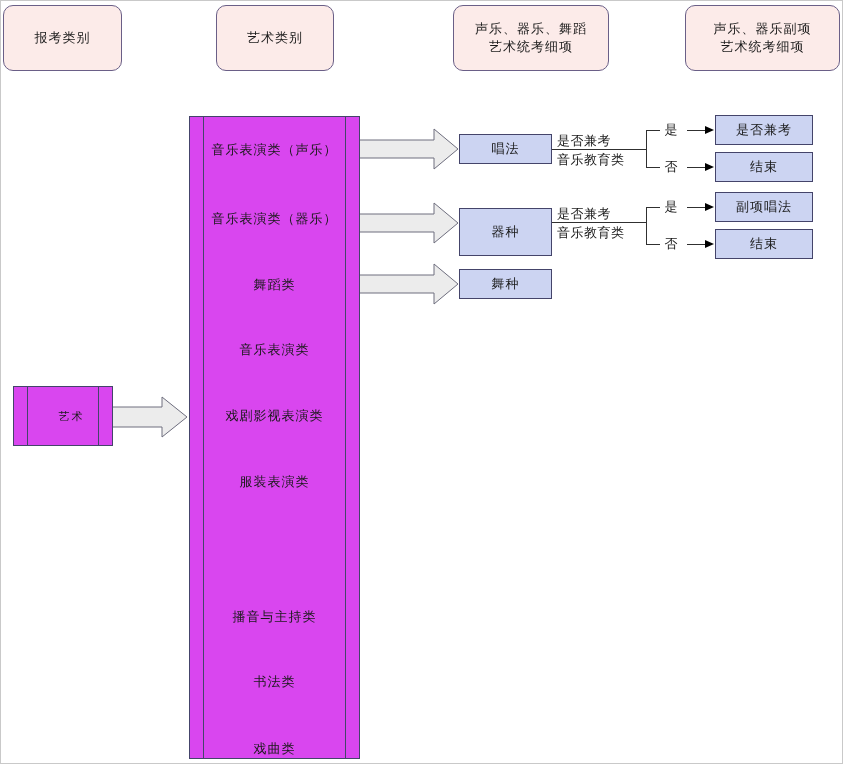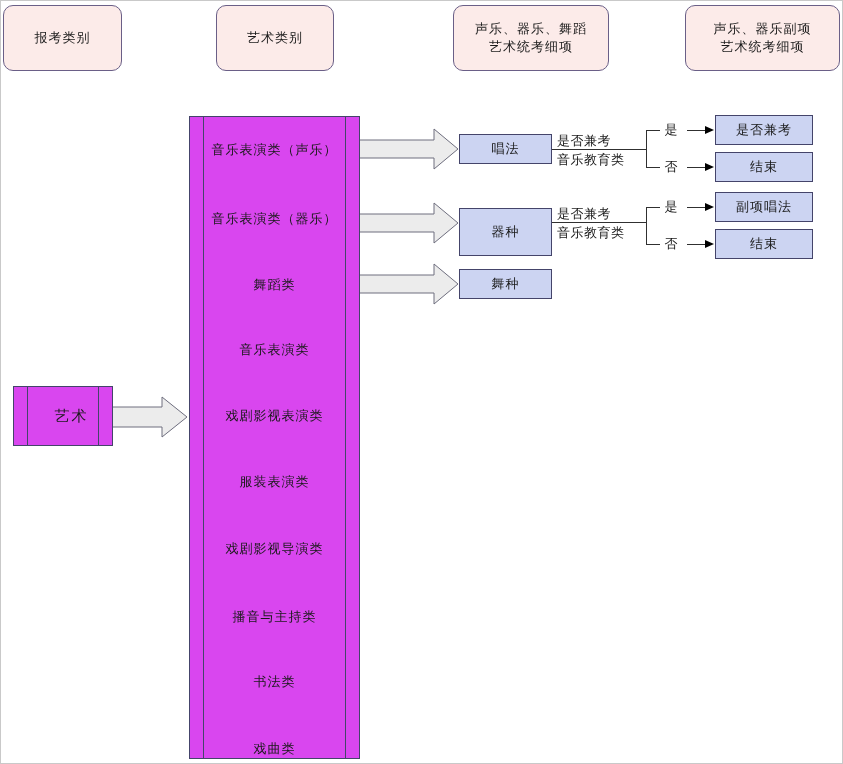--- a/index.html
+++ b/index.html
@@ -14,21 +14,21 @@
     letter-spacing:1px; text-align:center; }
 
   
   .pp { position:absolute; background:#d946ef; border:1px solid #44446a; box-sizing:border-box; }
   .pp::before,.pp::after { content:""; position:absolute; top:0; bottom:0; width:0;
     border-left:1px solid #44446a; }
   .pp::before { left:13px; }
   .pp::after  { right:13px; }
 
   .pp-label { position:absolute; inset:0; display:flex; align-items:center;
-    justify-content:center; font-size:15px; letter-spacing:2px;margin-left:17px; }
+    justify-content:center; font-size:11px; letter-spacing:2px;margin-left:17px; }
 
   .cat { position:absolute; left:0; right:0; text-align:center; font-size:13px;
     letter-spacing:1px; transform:translateY(-50%); }
 
   
   .fbox { position:absolute; background:#ccd4f2; border:1px solid #44446a;
     box-sizing:border-box; display:flex; align-items:center; justify-content:center;
     font-size:13px; letter-spacing:1px; }
 
   .dlabel { position:absolute; text-align:left; font-size:13px; line-height:15px;
@@ -77,21 +77,20 @@
     <div class="pp-label">艺术</div>
   </div>
 
   <div class="pp" style="left:188px;top:115px;width:171px;height:643px">
     <div class="cat" style="top:33px">音乐表演类（声乐）</div>
     <div class="cat" style="top:102px">音乐表演类（器乐）</div>
     <div class="cat" style="top:168px">舞蹈类</div>
     <div class="cat" style="top:233px">音乐表演类</div>
     <div class="cat" style="top:299px">戏剧影视表演类</div>
     <div class="cat" style="top:365px">服装表演类</div>
-    <div class="cat" style="top:432px">戏剧影视导演类</div>
     <div class="cat" style="top:500px">播音与主持类</div>
     <div class="cat" style="top:565px">书法类</div>
     <div class="cat" style="top:632px">戏曲类</div>
   </div>
 
   <div class="fbox" style="left:458px;top:133px;width:93px;height:30px">唱法</div>
   <div class="fbox" style="left:458px;top:207px;width:93px;height:48px">器种</div>
   <div class="fbox" style="left:458px;top:268px;width:93px;height:30px">舞种</div>
 
   <div class="dlabel" style="left:556px;top:132px;width:84px">是否兼考</div>

